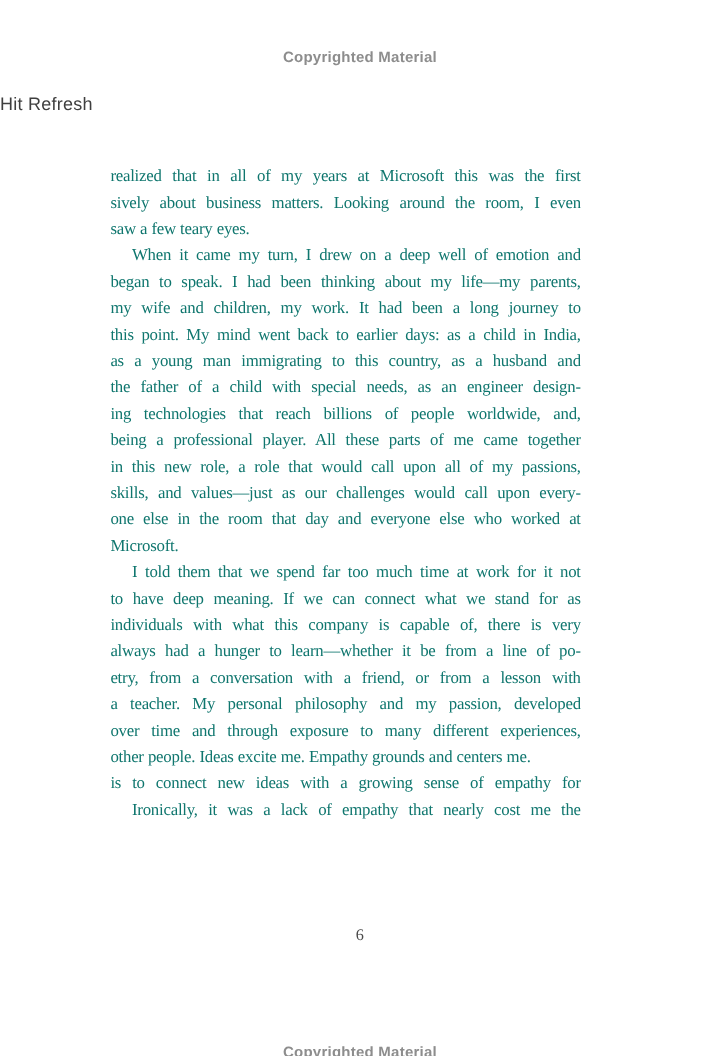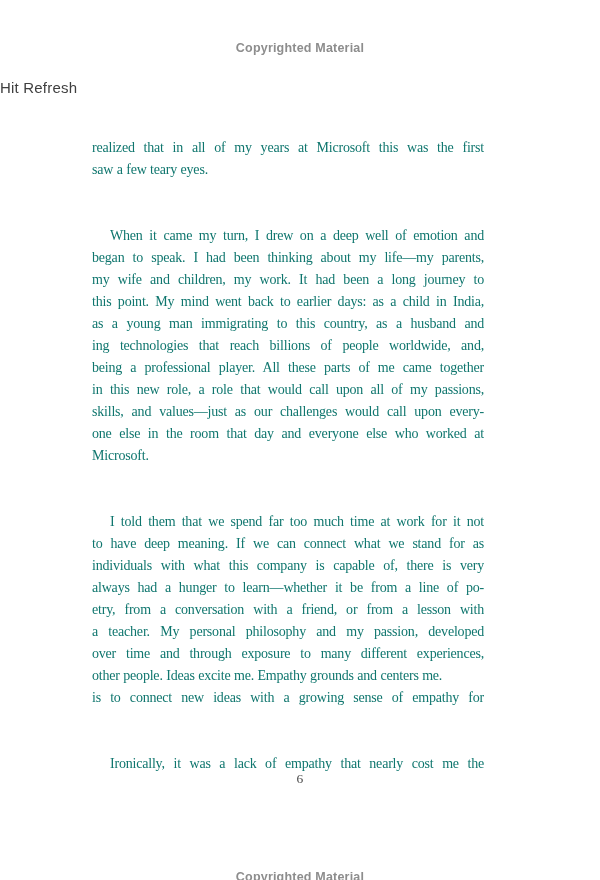--- a/index.html
+++ b/index.html
@@ -53,21 +53,20 @@
     overflow: hidden;
     text-align: left;
     white-space: normal;
   }
   .line.just {
     text-align: justify;
     text-align-last: justify;
   }
   .line.indent {
     text-indent: 18px;
-    margin-top: 44px;
   }
   #page-number {
     position: absolute;
     top: 771px;
     left: 0;
     width: 600px;
     text-align: center;
     font-size: 13.5px;
     letter-spacing: 0.5px;
   }
@@ -75,26 +74,28 @@
 </head>
 <body>
 
 <div id="page" style="background: rgb(255, 255, 255);">
   <div id="top-notice" class="notice" style="color: rgb(141, 141, 141);">Copyrighted Material</div>
 
   <div id="running-header" style="color: rgb(63, 63, 63);">Hit Refresh</div>
 
   <div id="body-text" style="color: #0f766e;">
       <div class="line just">realized that in all of my years at Microsoft this was the first</div>
+      <div class="line just">sively about business matters. Looking around the room, I even</div>
       <div class="line">saw a few teary eyes.</div>
       <div class="line just indent">When it came my turn, I drew on a deep well of emotion and</div>
       <div class="line just">began to speak. I had been thinking about my life—my parents,</div>
       <div class="line just">my wife and children, my work. It had been a long journey to</div>
       <div class="line just">this point. My mind went back to earlier days: as a child in India,</div>
       <div class="line just">as a young man immigrating to this country, as a husband and</div>
+      <div class="line just">the father of a child with special needs, as an engineer design-</div>
       <div class="line just">ing technologies that reach billions of people worldwide, and,</div>
       <div class="line just">being a professional player. All these parts of me came together</div>
       <div class="line just">in this new role, a role that would call upon all of my passions,</div>
       <div class="line just">skills, and values—just as our challenges would call upon every-</div>
       <div class="line just">one else in the room that day and everyone else who worked at</div>
       <div class="line">Microsoft.</div>
       <div class="line just indent">I told them that we spend far too much time at work for it not</div>
       <div class="line just">to have deep meaning. If we can connect what we stand for as</div>
       <div class="line just">individuals with what this company is capable of, there is very</div>
       <div class="line just">always had a hunger to learn—whether it be from a line of po-</div>

